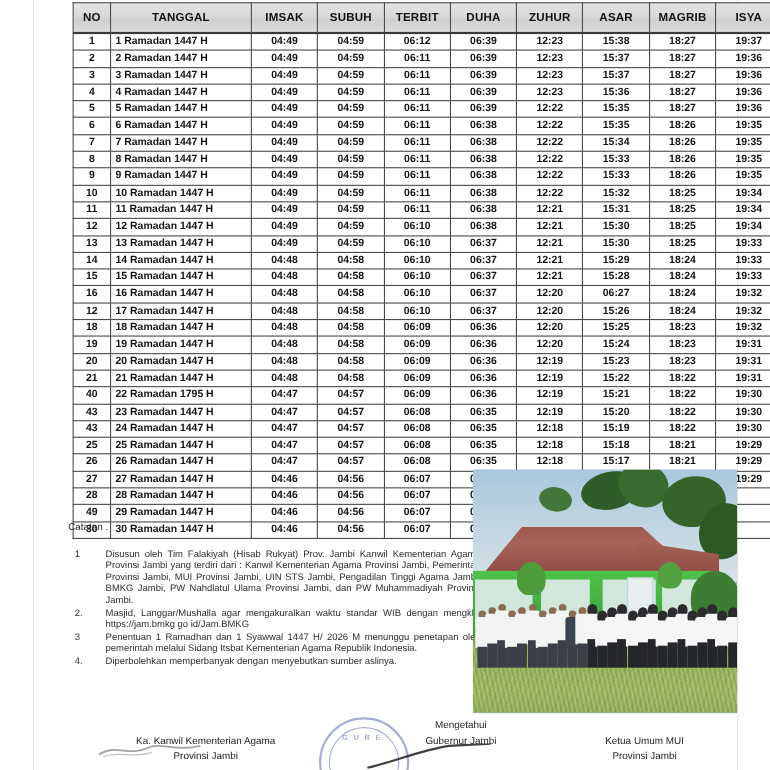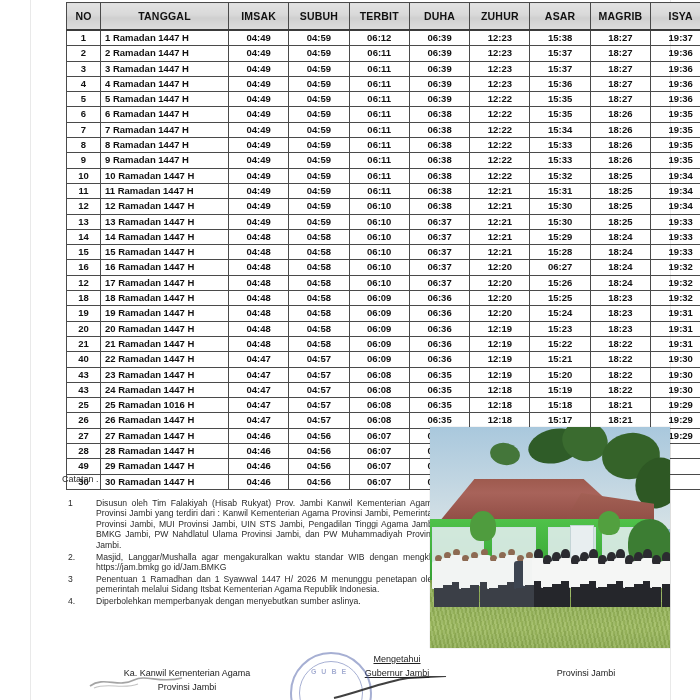--- a/index.html
+++ b/index.html
@@ -224,21 +224,21 @@
     height: 48px;
     font-size: 9px;
     color: #222;
   }
   .sign-col {
     position: absolute;
     text-align: center;
     line-height: 14px;
   }
   .sign-col.left   { left: 0px;   width: 250px; top: 14px; }
-  .sign-col.center { left: 240px; width: 190px; top: 0px; text-decoration: underline;  }
+  .sign-col.center { left: 262px; width: 190px; top: 0px;  }
   .sign-col.right  { left: 440px; width: 168px; top: 14px; }
   .sign-heading { font-size: 9px; }
 
   .stamp {
     position: absolute;
     left: 290px;
     top: 652px;
     width: 78px;
     height: 78px;
     border: 2px solid #3b4f9e;
@@ -553,21 +553,21 @@
           <td>04:58</td>
           <td>06:09</td>
           <td>06:36</td>
           <td>12:19</td>
           <td>15:22</td>
           <td>18:22</td>
           <td>19:31</td>
         </tr>
         <tr>
           <td>40</td>
-          <td class="date-cell">22 Ramadan 1447 H</td>
+          <td class="date-cell">22 Ramadan 1795 H</td>
           <td>04:47</td>
           <td>04:57</td>
           <td>06:09</td>
           <td>06:36</td>
           <td>12:19</td>
           <td>15:21</td>
           <td>18:22</td>
           <td>19:30</td>
         </tr>
         <tr>
@@ -589,21 +589,21 @@
           <td>04:57</td>
           <td>06:08</td>
           <td>06:35</td>
           <td>12:18</td>
           <td>15:19</td>
           <td>18:22</td>
           <td>19:30</td>
         </tr>
         <tr>
           <td>25</td>
-          <td class="date-cell">25 Ramadan 1016 H</td>
+          <td class="date-cell">25 Ramadan 1447 H</td>
           <td>04:47</td>
           <td>04:57</td>
           <td>06:08</td>
           <td>06:35</td>
           <td>12:18</td>
           <td>15:18</td>
           <td>18:21</td>
           <td>19:29</td>
         </tr>
         <tr>
@@ -848,20 +848,21 @@
 <div class="sign-area">
   <div class="sign-col left">
     <div>Ka. Kanwil Kementerian Agama</div>
     <div>Provinsi Jambi</div>
   </div>
   <div class="sign-col center">
     <div class="sign-heading">Mengetahui</div>
     <div>Gubernur Jambi</div>
   </div>
   <div class="sign-col right">
+    <div>Ketua Umum MUI</div>
     <div>Provinsi Jambi</div>
   </div>
 </div>
 
 <div class="stamp">
   <div class="stamp-text">GUBE</div>
 
 </div>
 
 <svg class="sig-scribble s-left" viewBox="0 0 96 16">

